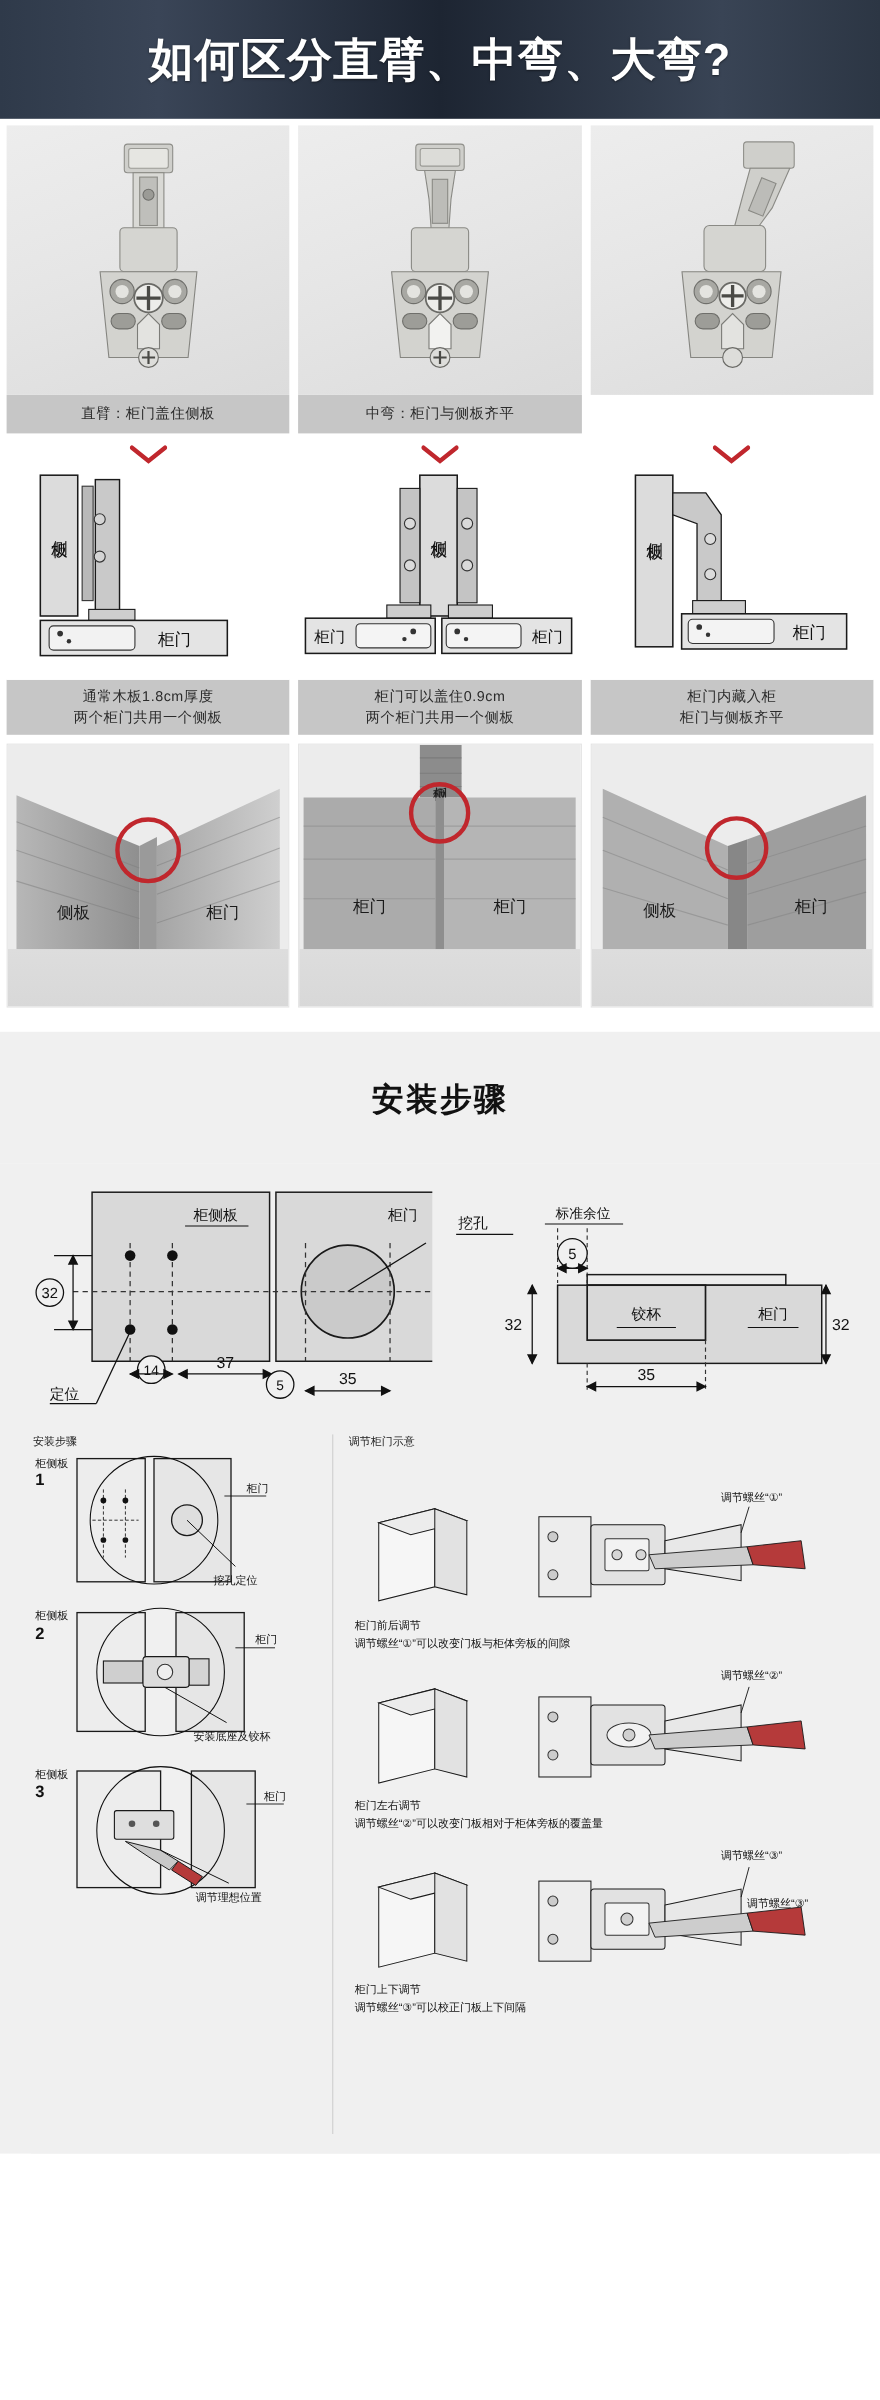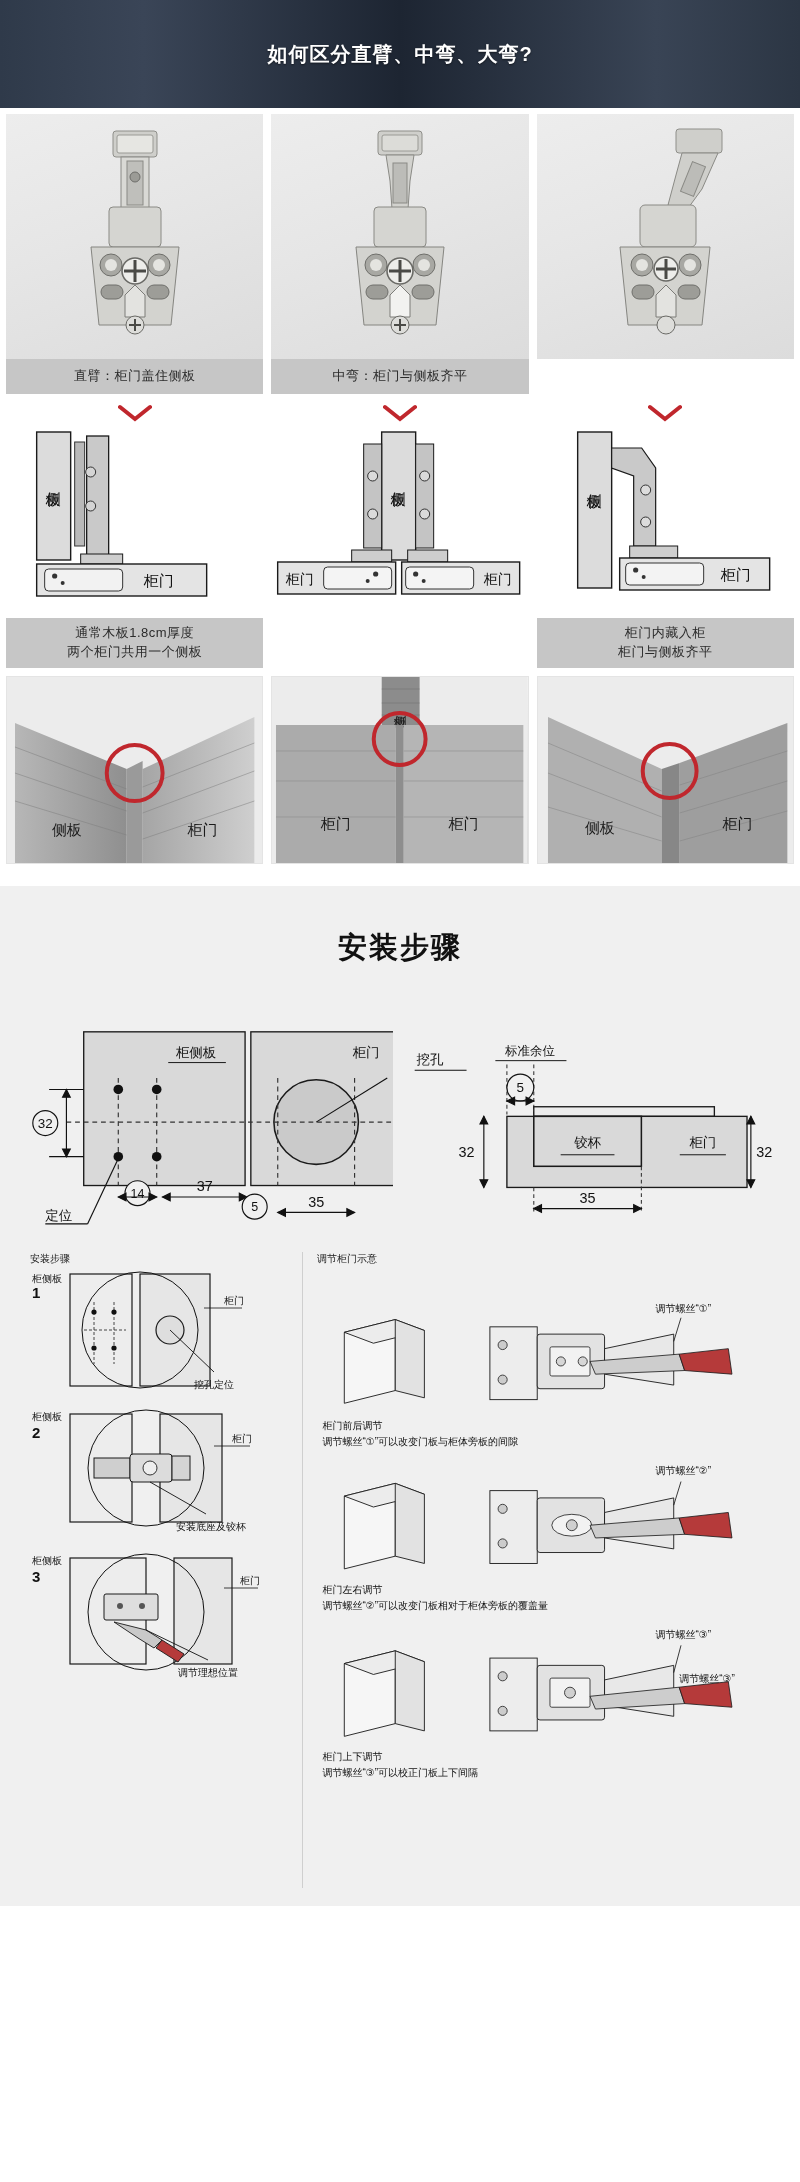--- a/index.html
+++ b/index.html
@@ -11,21 +11,21 @@
   .page { width: 800px; position: relative; background: #fff; }
 
   
   .header {
     height: 108px;
     background: linear-gradient(90deg,#2f3a4a 0%,#3a4557 18%,#1d2532 50%,#394455 82%,#2c3644 100%);
     display: flex; align-items: center; justify-content: center;
   }
   .header-title {
     color: #ffffff;
-    font-size: 20px;
+    font-size: 41px;
     font-weight: bold;
     letter-spacing: 1px;
     text-shadow: 0 1px 2px rgba(0,0,0,.5);
   }
 
   
   .band { display: flex; gap: 8px; padding: 0 6px; }
   .cell { flex: 1; position: relative; }
   .photo {
     height: 245px;
@@ -54,21 +54,21 @@
     height: 190px;
     background: #ffffff;
     position: relative;
     overflow: hidden;
   }
 
   
   .woodwrap { display:flex; gap:8px; padding: 8px 6px 0; }
   .wood {
     flex:1;
-    height: 188px;
+    height: 240px;
     background: linear-gradient(180deg,#f2f2f2 0%,#eaeaea 22%,#d8d8d8 100%);
     position: relative; overflow:hidden;
     border: 1px solid #e4e4e4;
   }
 
   
   .install-band {
     background: #f0f0f0;
     padding: 42px 0 38px;
     text-align: center;
@@ -249,20 +249,24 @@
           <circle cx="104" cy="146" r="2.6" fill="#333"></circle>
           <circle cx="96" cy="153" r="2" fill="#333"></circle>
           <text x="28" y="156" font-size="14" fill="#111" text-anchor="middle">柜门</text>
 
           <rect x="130" y="134" width="118" height="32" fill="#e4e4e4" stroke="#1a1a1a" stroke-width="1.4"></rect>
           <rect x="134" y="139" width="68" height="22" rx="4" fill="#f4f4f4" stroke="#333"></rect>
           <circle cx="144" cy="146" r="2.6" fill="#333"></circle>
           <circle cx="152" cy="153" r="2" fill="#333"></circle>
           <text x="226" y="156" font-size="14" fill="#111" text-anchor="middle">柜门</text>
         </svg>
+      </div>
+      <div class="caption two">
+        <div>柜门可以盖住0.9cm</div>
+        <div>两个柜门共用一个侧板</div>
       </div>
     </div>
 
     <div class="cell">
       <div class="draw">
         <svg width="100%" height="190" viewBox="0 0 256 190">
           <rect x="40" y="4" width="34" height="156" fill="#dcdcdc" stroke="#1a1a1a" stroke-width="1.4"></rect>
           <text x="57" y="54" font-size="15" fill="#111" text-anchor="middle" style="writing-mode:vertical-rl;">侧板</text>
 
           <path d="M74 20 L104 20 L118 40 L118 118 L96 118 L96 48 L74 40 Z" fill="#c9c9c9" stroke="#1a1a1a" stroke-width="1.2"></path>

